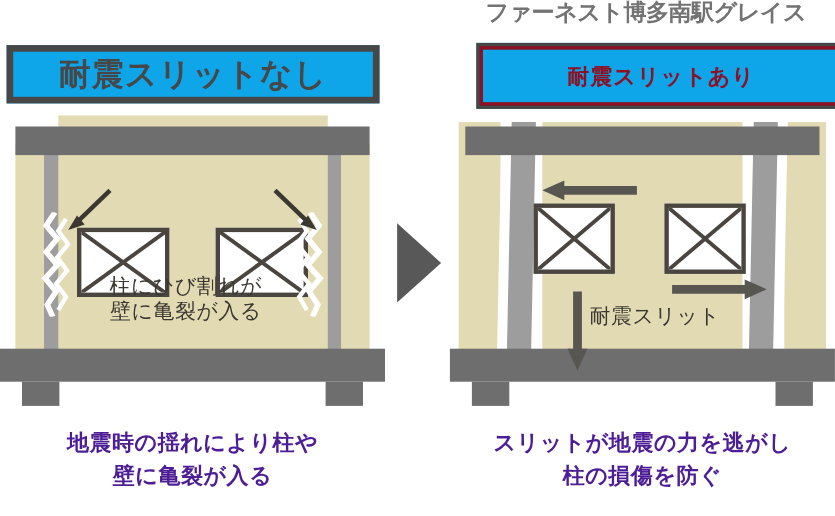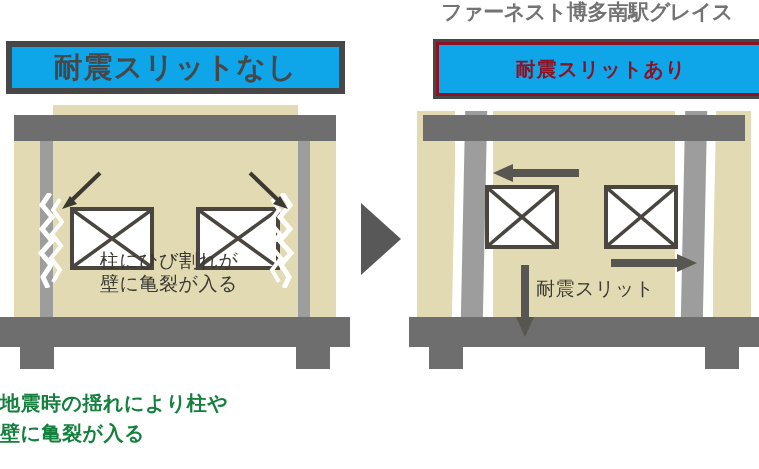--- a/index.html
+++ b/index.html
@@ -119,21 +119,22 @@
     left:361px;top:203px;
     width:0;height:0;
     border-top:36px solid transparent;
     border-bottom:36px solid transparent;
     border-left:40px solid #585858;
   }
 
   
   .caption{
     position:absolute;
-    color:#15803d;
+    text-align:center;
+    color:#4c1d95;
     font-weight:bold;
     font-size:20px;
     line-height:1.5;
     letter-spacing:0.5px;
     white-space:pre-line;
   }
   .caption-left{left:0px;top:388px;width:350px;}
   .caption-right{left:409px;top:388px;width:350px;}
 </style>
 </head>
@@ -261,14 +262,16 @@
         <polygon points="10,74 1,54 19,54" fill="#585651"></polygon>
       </svg>
     </div>
 
     <div class="note" style="left:127px;top:172px;">耐震スリット</div>
   </div>
 
   <div class="caption caption-left">地震時の揺れにより柱や
 壁に亀裂が入る</div>
 
+  <div class="caption caption-right">スリットが地震の力を逃がし
+柱の損傷を防ぐ</div>
 
 </div>
 
 </body></html>

